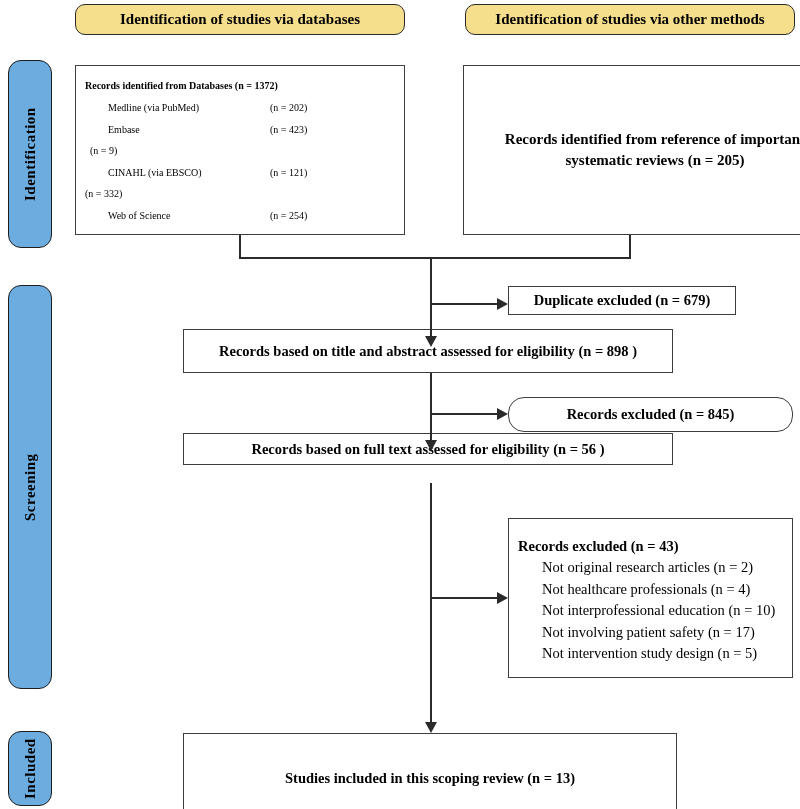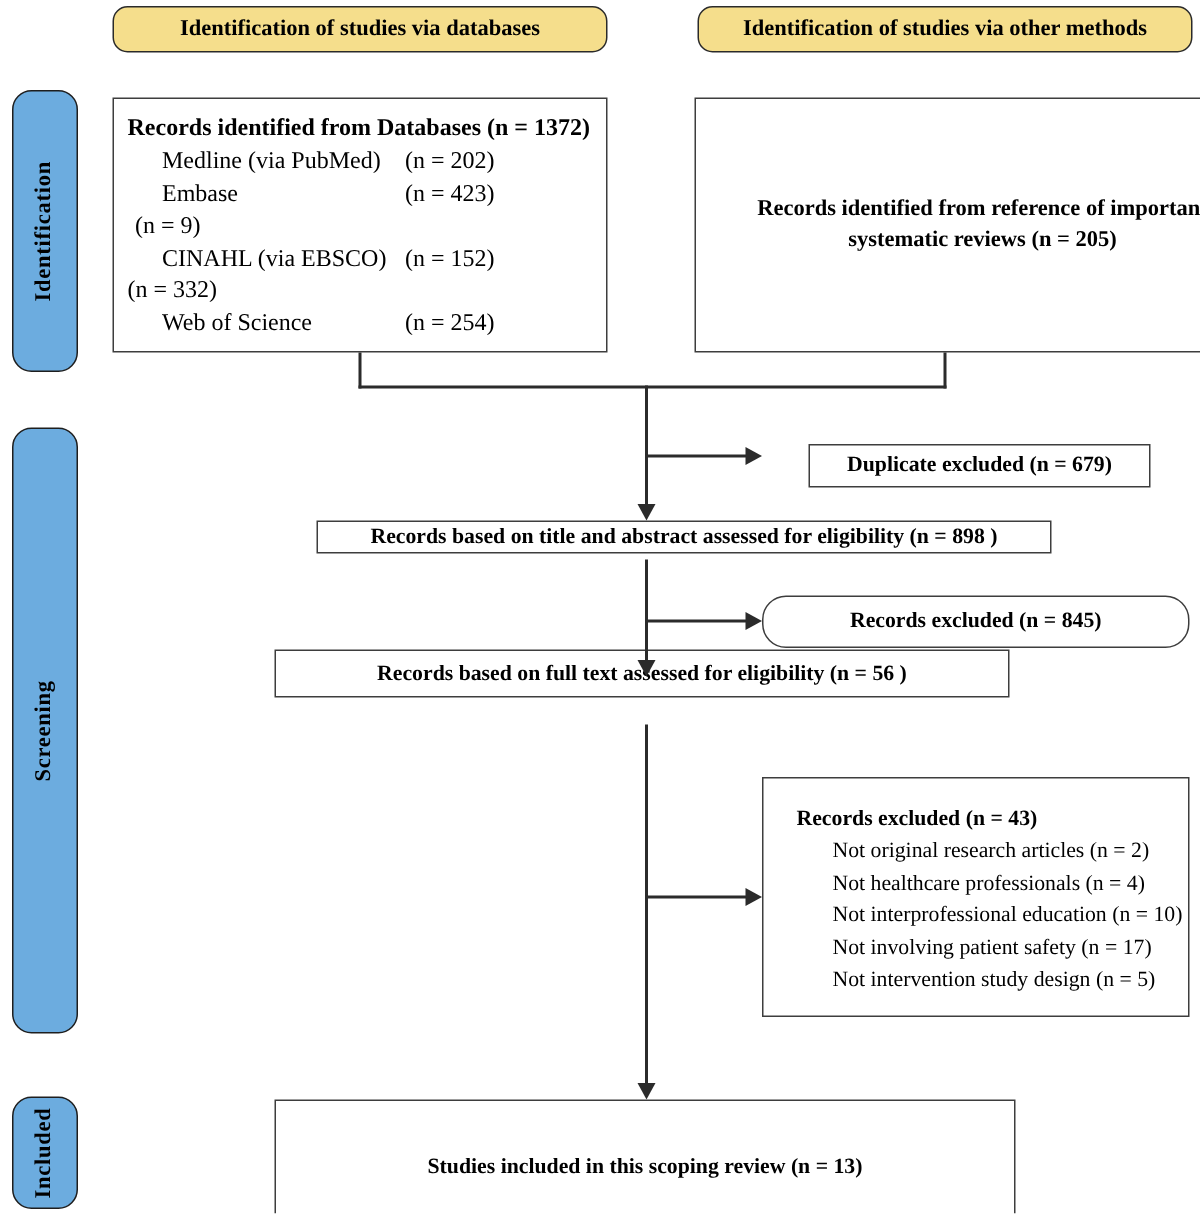--- a/index.html
+++ b/index.html
@@ -53,28 +53,28 @@
   .centerbox {
     display: flex;
     align-items: center;
     justify-content: center;
     text-align: center;
     font-weight: bold;
     font-size: 14.5px;
   }
 
   
-  .db-box { padding: 9px 8px 0 9px; font-size: 16px; }
+  .db-box { padding: 9px 8px 0 9px; font-size: 10px; }
   .db-title { font-weight: bold; line-height: 22px; white-space: nowrap; }
   .db-row { display: flex; line-height: 21.5px; white-space: nowrap; }
   .db-label { margin-left: 23px; width: 162px; }
   .db-count { }
 
   
-  .reasons-box { padding: 17px 6px 0 22px; font-size: 14.5px; }
+  .reasons-box { padding: 17px 6px 0 9px; font-size: 14.5px; }
   .reasons-title { font-weight: bold; line-height: 21px; white-space: nowrap; }
   .reason-row { margin-left: 24px; line-height: 21.5px; white-space: nowrap; }
 
   .ref-box { padding: 0 28px; font-size: 15px; line-height: 21px; }
 
   .hline { height: 2px; background: var(--line-color); }
   .vline { width: 2px; background: var(--line-color); }
   .arrow-down {
     width: 0; height: 0;
     border-left: 6px solid transparent;
@@ -119,40 +119,40 @@
     </div>
     <div class="db-row">
       <span class="db-label">Embase</span>
       <span class="db-count">(n = 423)</span>
     </div>
     <div class="db-row">
       <span class="db-count" style="margin-left:5px;">(n = 9)</span>
     </div>
     <div class="db-row">
       <span class="db-label">CINAHL (via EBSCO)</span>
-      <span class="db-count">(n = 152)</span>
+      <span class="db-count">(n = 121)</span>
     </div>
     <div class="db-row">
       <span class="db-count">(n = 332)</span>
     </div>
     <div class="db-row">
       <span class="db-label">Web of Science</span>
       <span class="db-count">(n = 254)</span>
     </div>
   </div>
 
   <div class="abs whitebox centerbox ref-box" style="left:463px; top:65px; width:384px; height:170px;">
     <span>Records identified from reference of important systematic reviews (n = 205)</span>
   </div>
 
-  <div class="abs whitebox centerbox" style="left:508px; top:296px; width:228px; height:29px;margin-left:31px;">
+  <div class="abs whitebox centerbox" style="left:508px; top:286px; width:228px; height:29px;">
     <span class="nowrap">Duplicate excluded (n = 679)</span>
   </div>
 
-  <div class="abs whitebox centerbox" style="left:183px; top:347px; width:490px; height:22px;margin-left:28px;">
+  <div class="abs whitebox centerbox" style="left:183px; top:329px; width:490px; height:44px;">
     <span class="nowrap">Records based on title and abstract assessed for eligibility (n = 898 )</span>
   </div>
 
   <div class="abs whitebox centerbox" style="left:508px; top:397px; width:285px; height:35px;border-radius:16px;">
     <span class="nowrap">Records excluded (n = 845)</span>
   </div>
 
   <div class="abs whitebox centerbox" style="left:183px; top:433px; width:490px; height:32px;">
     <span class="nowrap">Records based on full text assessed for eligibility (n = 56 )</span>
   </div>

